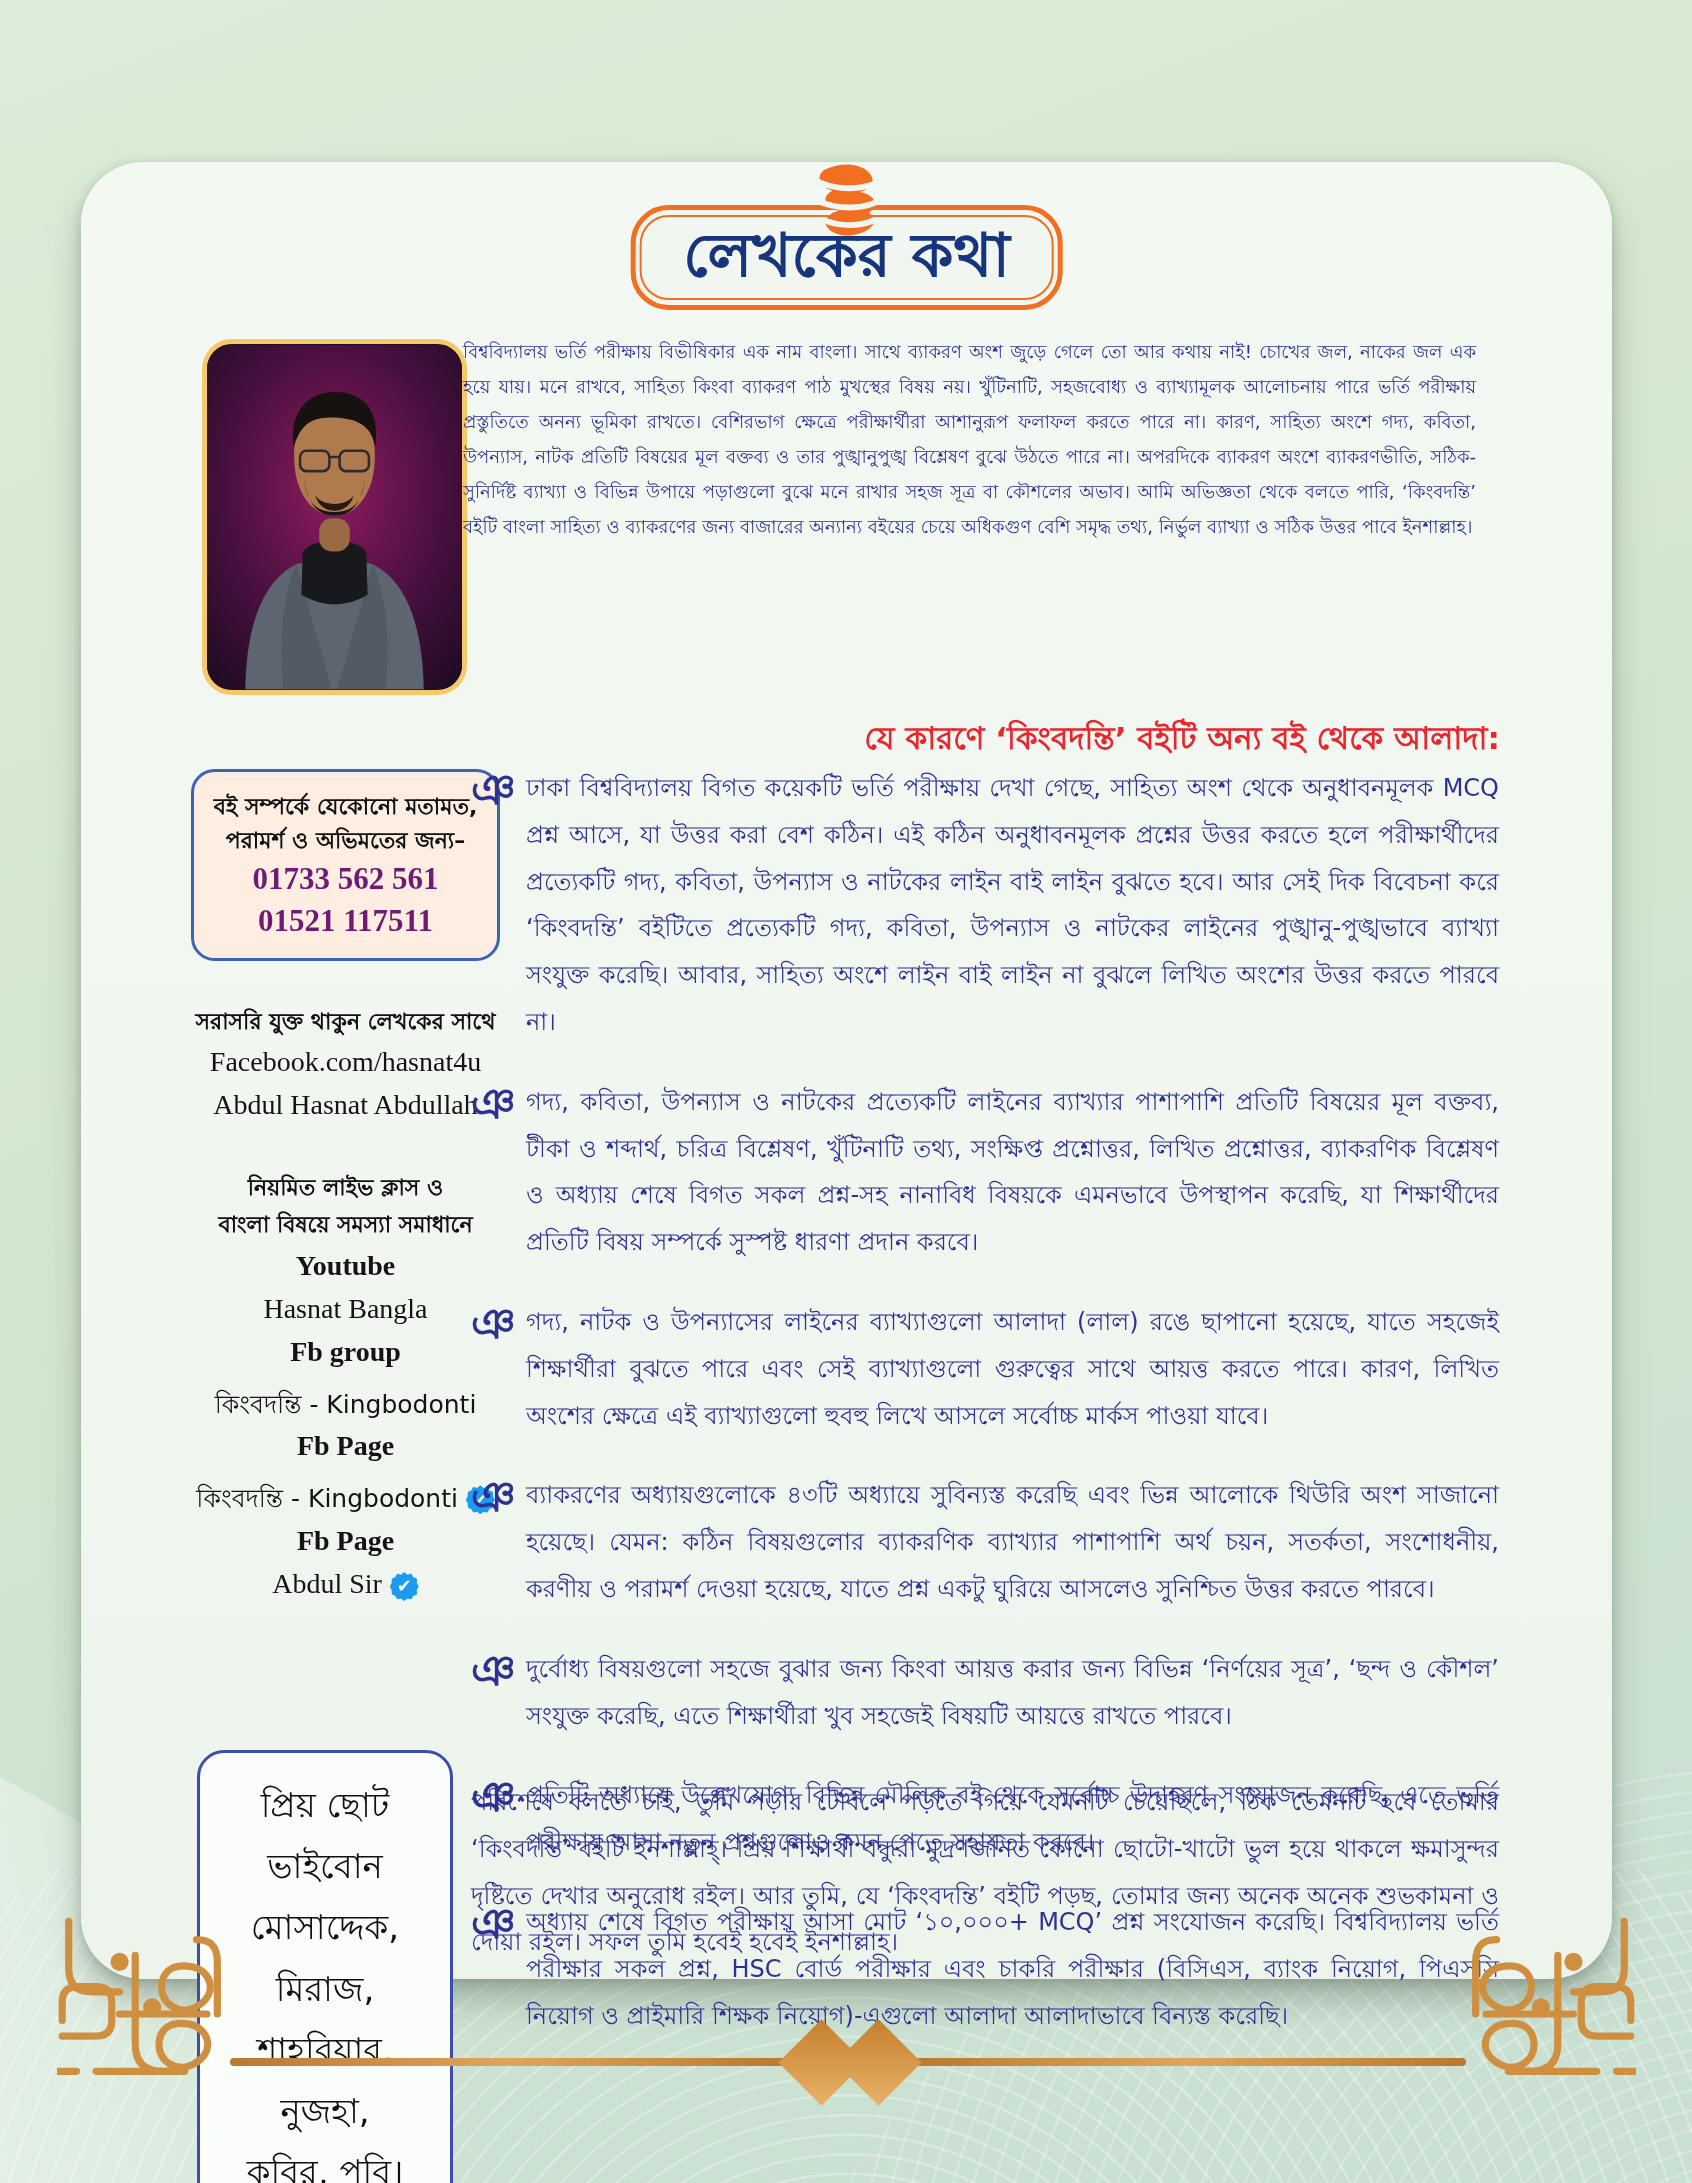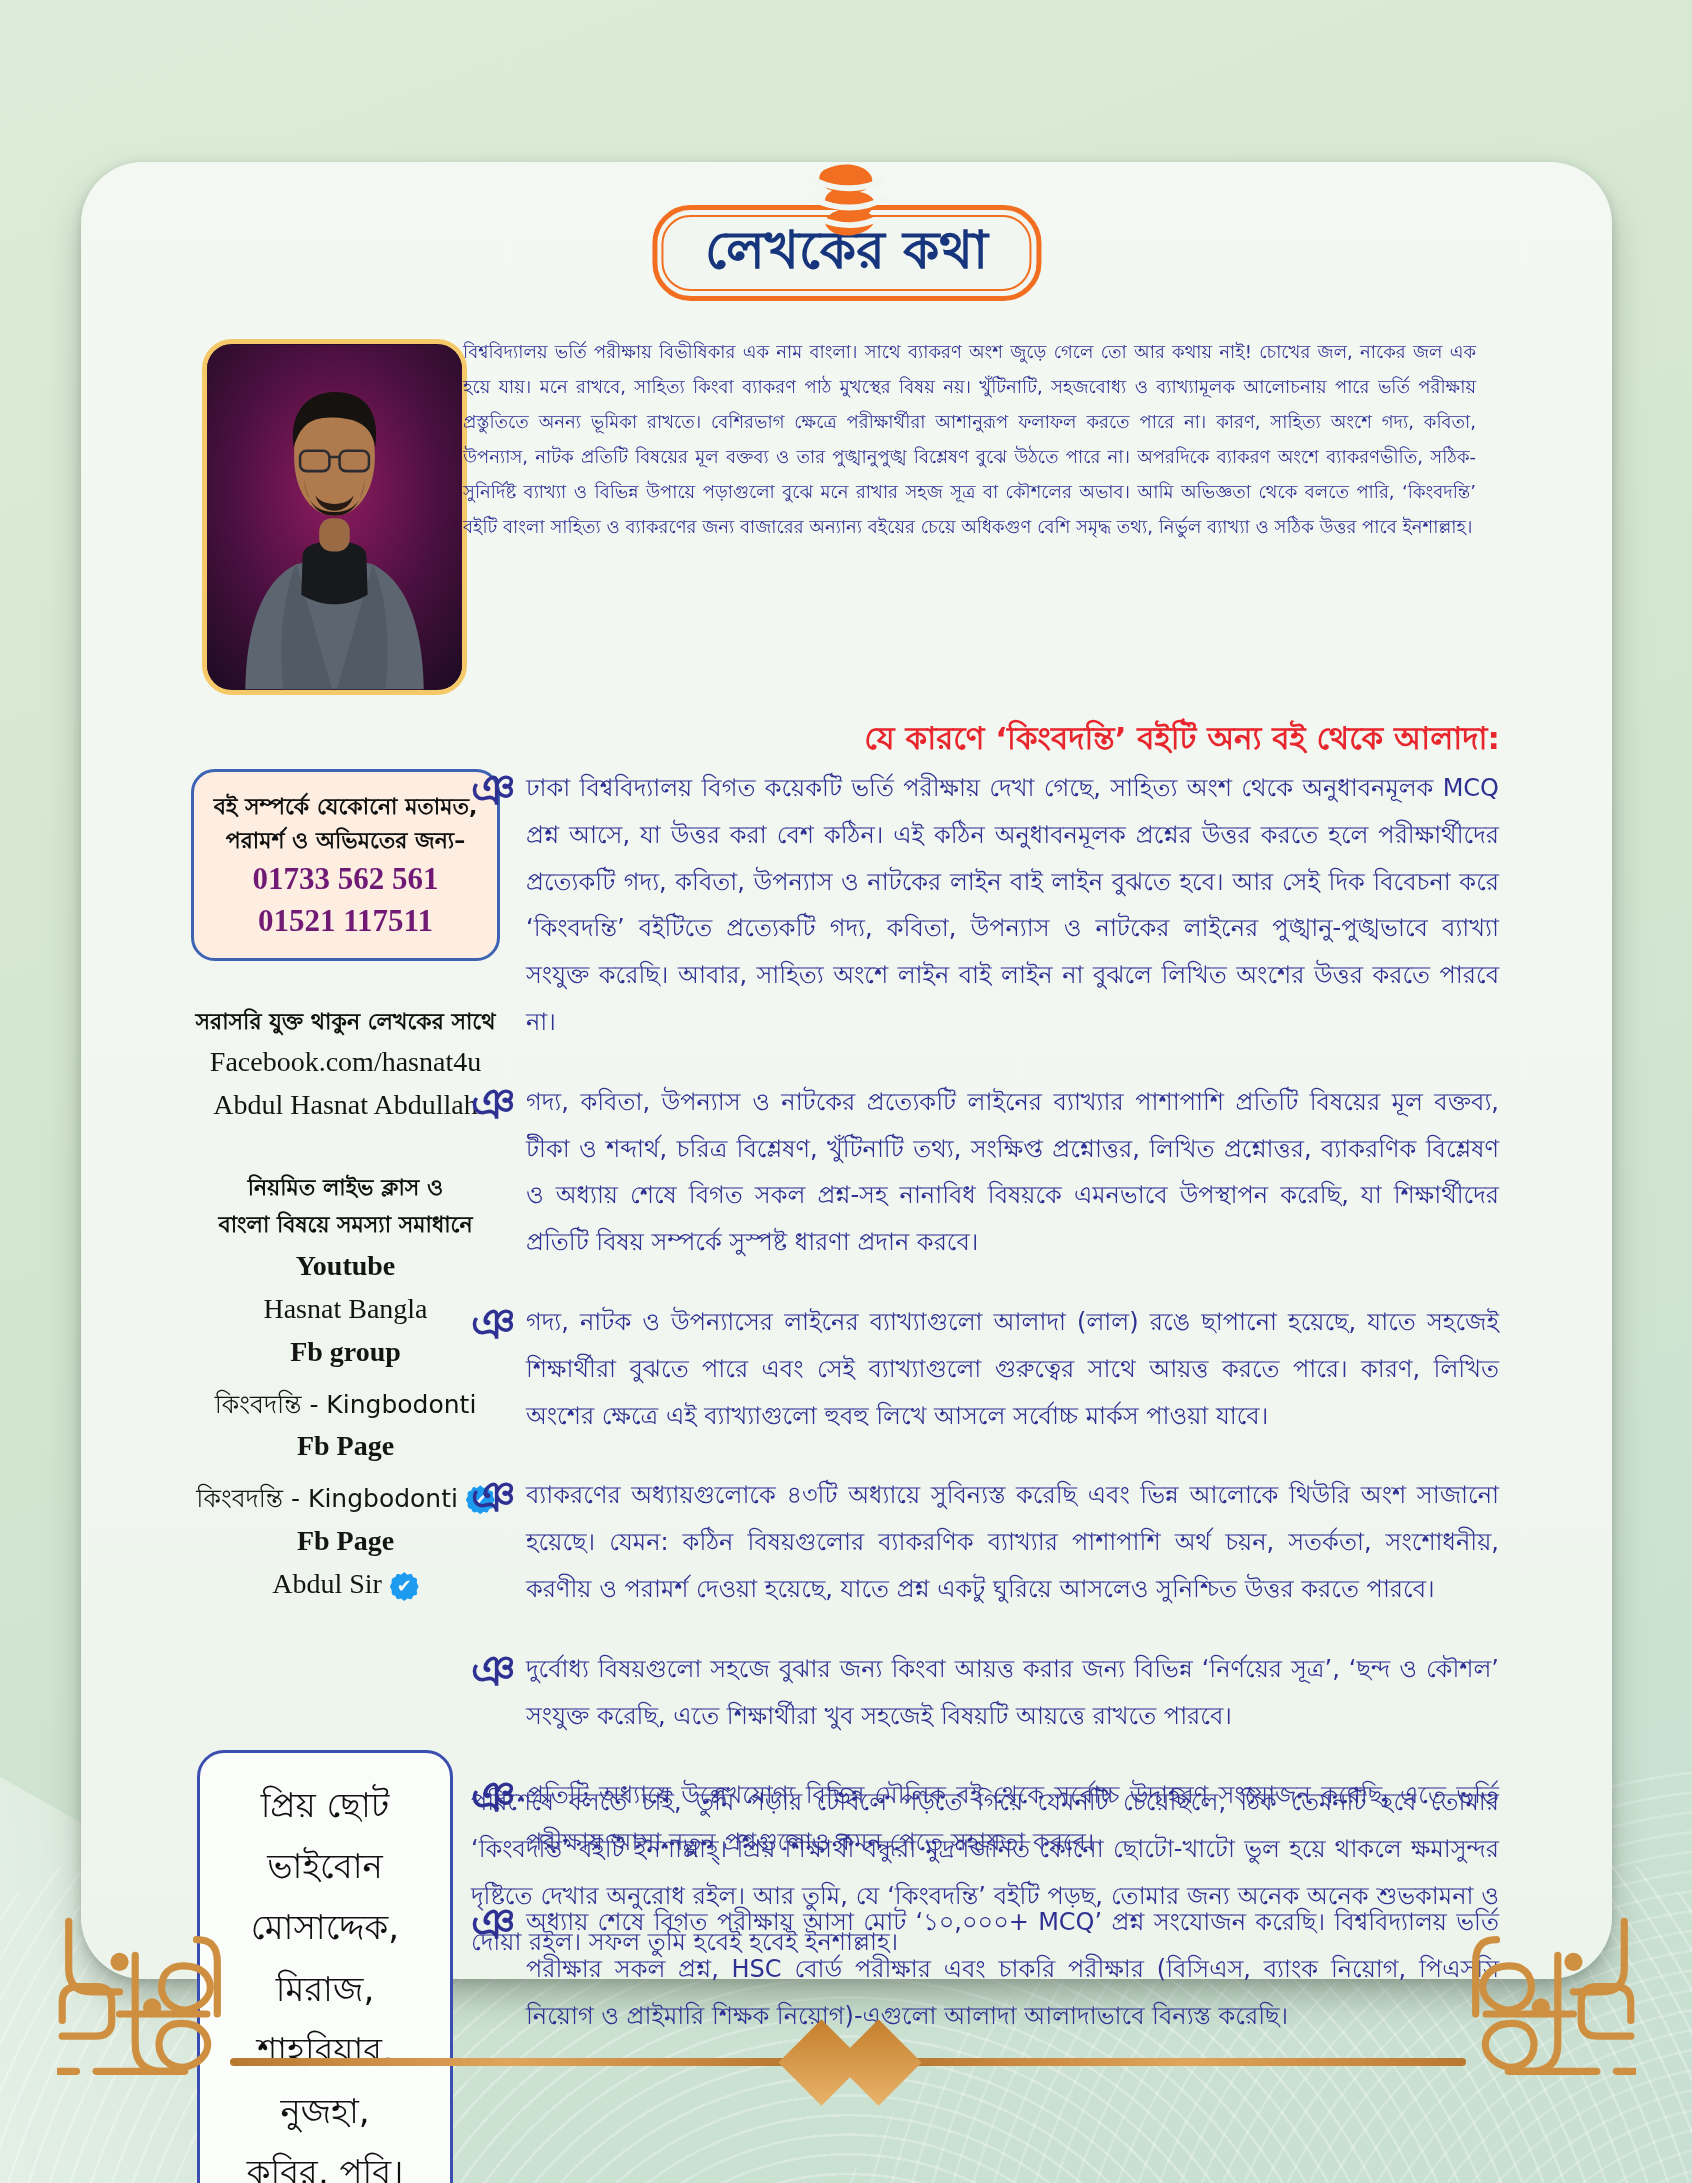--- a/index.html
+++ b/index.html
@@ -23,21 +23,21 @@
 
   .card{position:absolute;left:81px;top:162px;width:1531px;height:1817px;
     background:linear-gradient(180deg,#f3f8f2 0%,var(--card-bg,#f1f7f0) 60%,#edf4ec 100%);
     border-radius:62px;box-shadow:0 19.6px 36px -5.2px rgba(96,112,96,.55),0 2.6px 9px rgba(96,112,96,.25);}
 
   
   .badge{position:absolute;left:50%;top:43px;transform:translateX(-50%);
     border:5.2px solid var(--accent-orange,#f26f21);border-radius:38px;
     padding:11.7px 48px 17px;background:var(--card-bg,#f1f7f0);}
   .badge::after{content:"";position:absolute;inset:4.6px;border:2.6px solid var(--accent-orange,#f26f21);border-radius:29px;}
-  .badge-title{font-size:52px;font-weight:bold;color:var(--title-navy,#16357d);line-height:1.1;white-space:nowrap;}
+  .badge-title{font-size:60px;font-weight:bold;color:var(--title-navy,#16357d);line-height:1.1;white-space:nowrap;}
   .ribbon{position:absolute;left:50%;top:-48px;transform:translateX(-50%);}
 
   
   .photo{position:absolute;left:121px;top:177px;width:265px;height:356px;
     border:5.9px solid #f5c96a;border-radius:30px;overflow:hidden;background:#230c26;}
   .photo svg{display:block;width:100%;height:100%;}
 
   .intro{position:absolute;left:382px;top:172px;width:1013px;
     font-size:18px;line-height:1.95;color:var(--navy-text,#2e3192);text-align:justify;}
 

